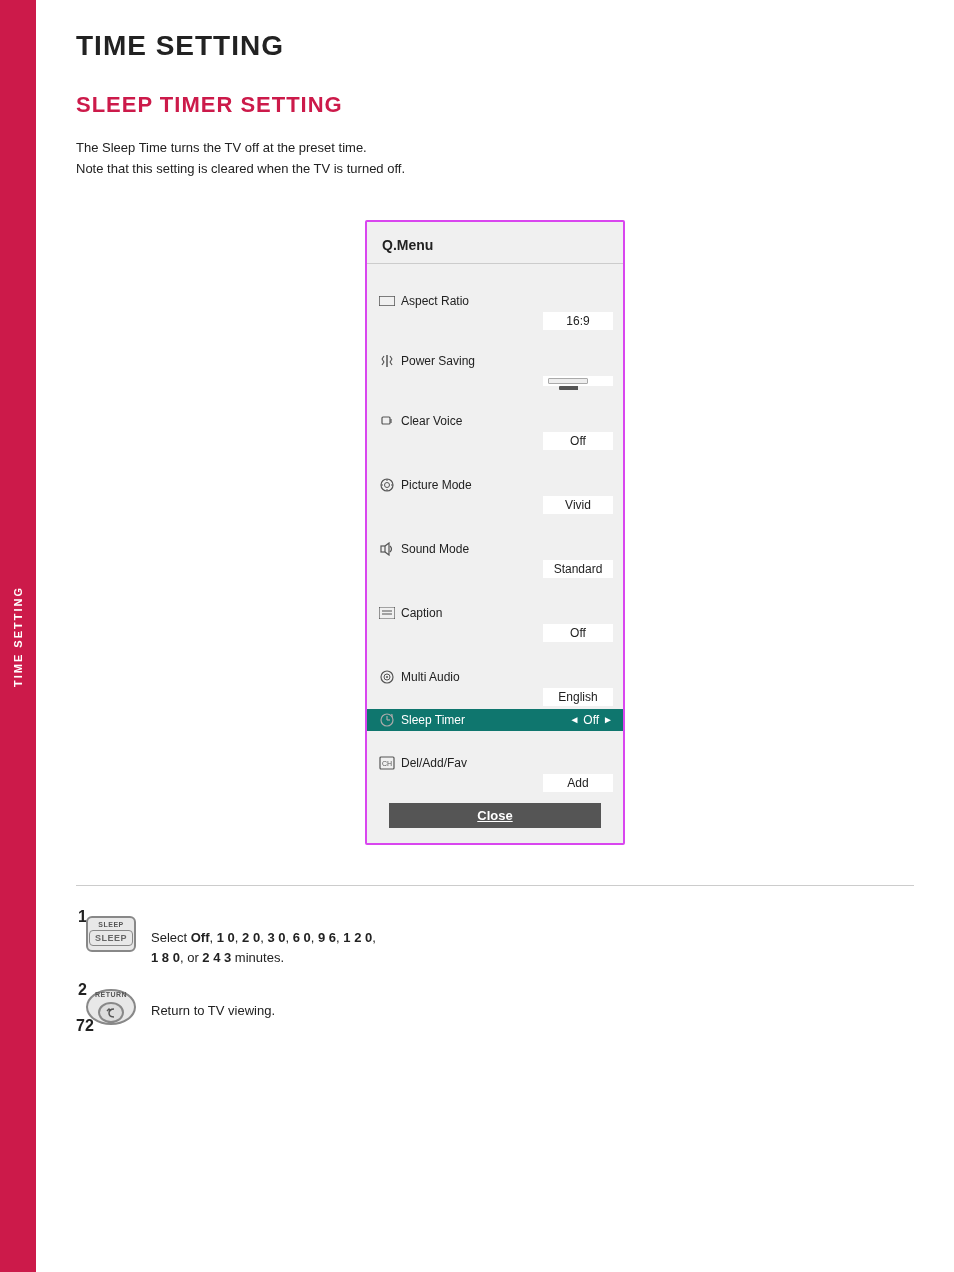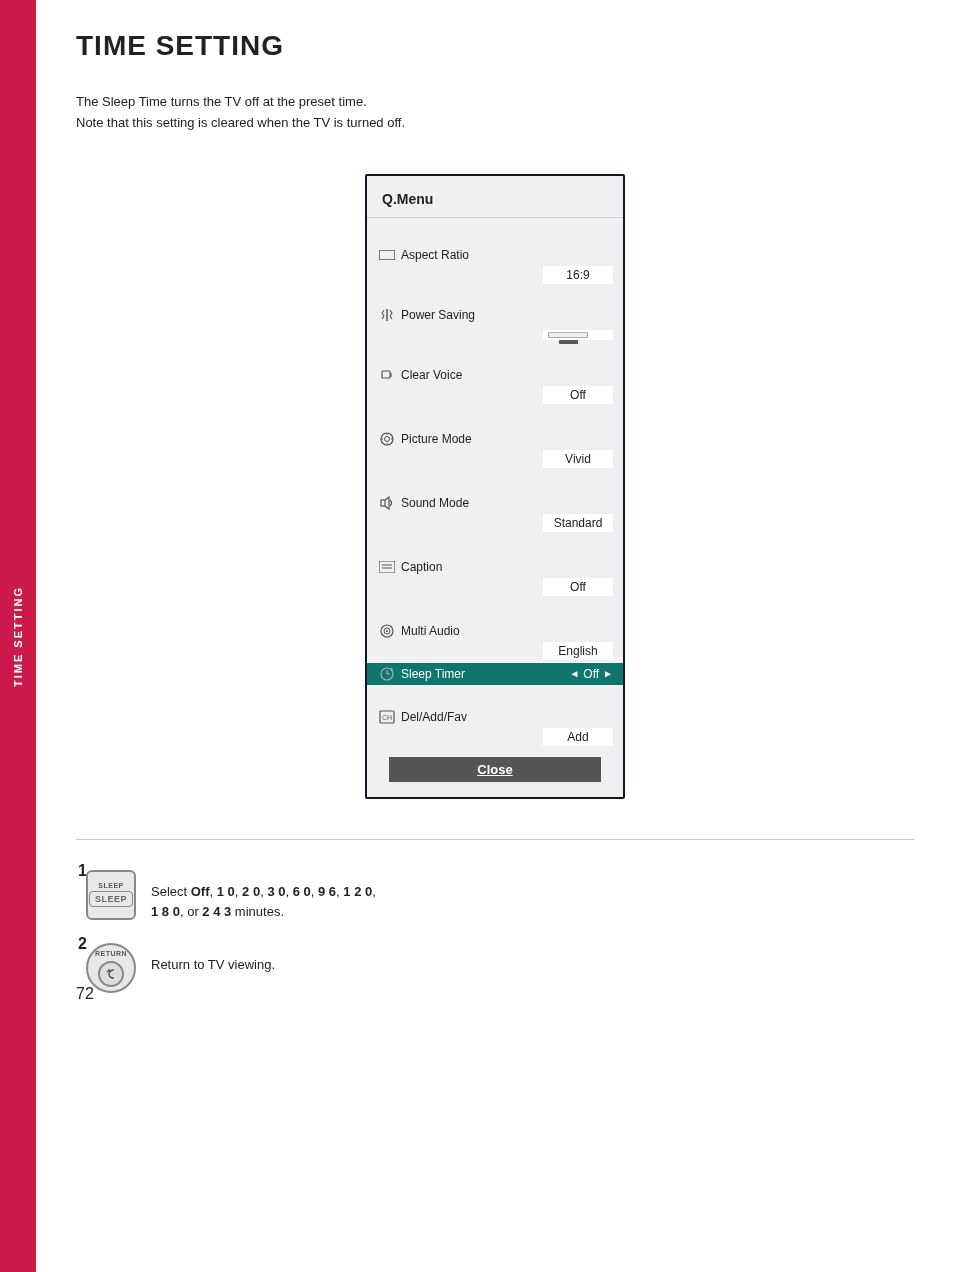--- a/index.html
+++ b/index.html
@@ -66,21 +66,21 @@
       margin-bottom: 40px;
     }
 
     
     .qmenu-container {
       display: flex;
       justify-content: center;
       margin-bottom: 40px;
     }
     .qmenu {
-      border: 2px solid #0f172a;
+      border: 2px solid #d946ef;
       background: #f0f0f0;
       width: 260px;
       padding: 10px 0;
       border-radius: 2px;
     }
     .qmenu-title {
       font-size: 14px;
       font-weight: bold;
       color: #222;
       padding: 5px 15px 10px 15px;
@@ -181,21 +181,21 @@
     .step-num {
       font-size: 16px;
       font-weight: bold;
       color: #222;
       position: absolute;
       top: -8px;
       left: -8px;
     }
     .step-button-img {
       width: 50px;
-      height: 50px;
+      height: 36px;
       border-radius: 50%;
       border: 2px solid #888;
       background: #e8e8e8;
       display: flex;
       align-items: center;
       justify-content: center;
       font-size: 8px;
       font-weight: bold;
       color: #333;
       text-align: center;
@@ -242,35 +242,36 @@
     .step-text b {
       font-weight: bold;
     }
 
     
     .page-number {
       position: absolute;
       bottom: 30px;
       left: 40px;
       font-size: 16px;
-      font-weight: normal;
+      font-weight: bold;
       color: #222;
     }
   </style>
 </head>
 <body>
 
 <div class="sidebar">
   <span class="sidebar-text">TIME SETTING</span>
 </div>
 
 <div class="main">
 
   <h1 class="page-title">TIME SETTING</h1>
 
+  <h2 class="section-title">SLEEP TIMER SETTING</h2>
 
   <div class="description">
     <div>The Sleep Time turns the TV off at the preset time.</div>
     <div>Note that this setting is cleared when the TV is turned off.</div>
   </div>
 
   <div class="qmenu-container">
     <div class="qmenu">
       <div class="qmenu-title">Q.Menu</div>
 

